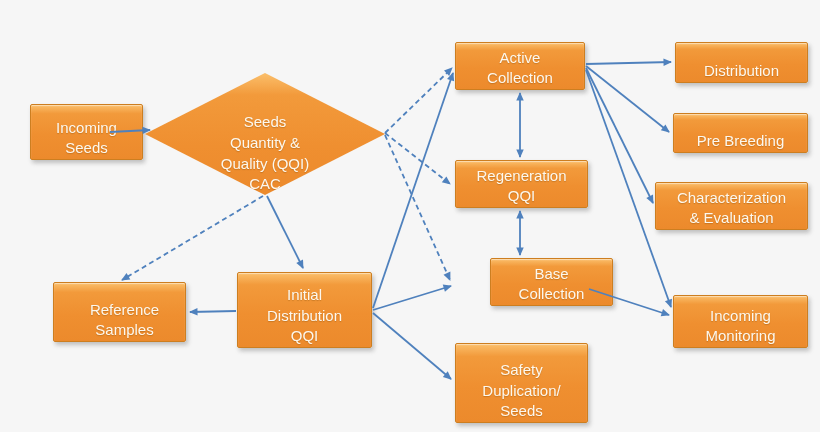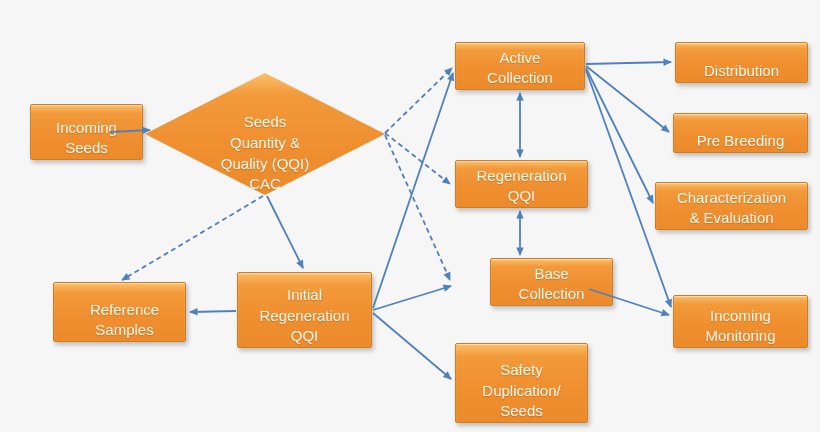--- a/index.html
+++ b/index.html
@@ -107,21 +107,21 @@
       <span class="node-label">Safety
 Duplication/
 Seeds</span>
     </div>
     <div class="node rect" style="left: 53px; top: 282px; width: 133px; height: 60px; padding-left: 10px;">
       <span class="node-label">Reference
 Samples</span>
     </div>
     <div class="node rect" style="left: 237px; top: 272px; width: 135px; height: 76px;">
       <span class="node-label">Initial
-Regeneration
+Distribution
 QQI</span>
     </div>
     <div class="node rect" style="left: 675px; top: 42px; width: 133px; height: 41px;">
       <span class="node-label">Distribution</span>
     </div>
     <div class="node rect" style="left: 673px; top: 113px; width: 135px; height: 40px;">
       <span class="node-label">Pre Breeding</span>
     </div>
     <div class="node rect" style="left: 655px; top: 182px; width: 153px; height: 48px;">
       <span class="node-label">Characterization

